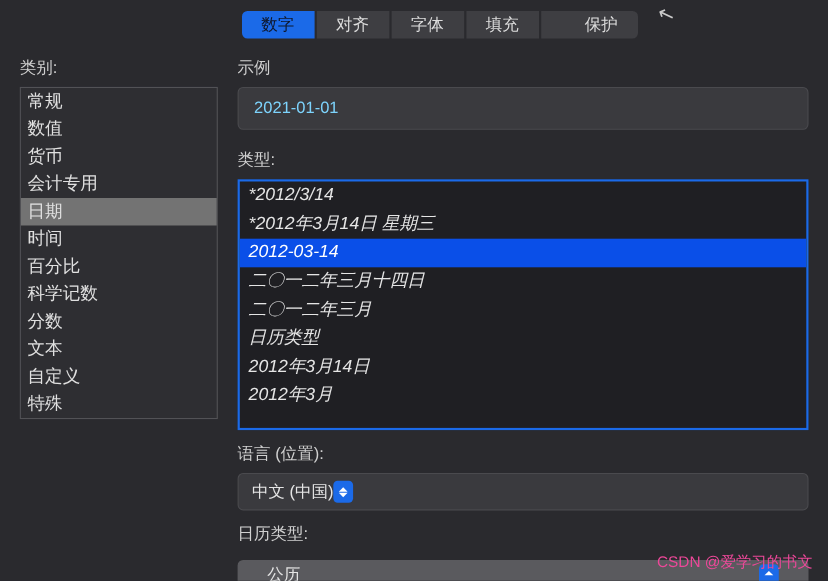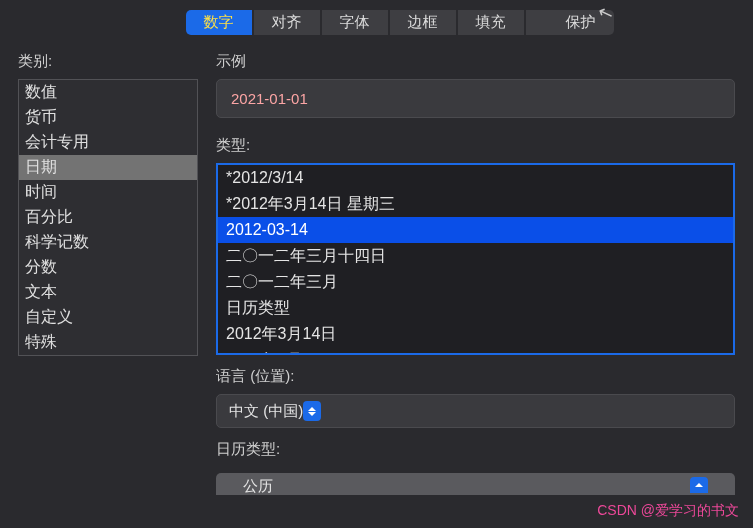--- a/index.html
+++ b/index.html
@@ -27,21 +27,21 @@
       padding: 3px 18px;
       background: #3e3e42;
       color: #ddd;
       font-size: 15px;
       cursor: pointer;
     }
     .tab:first-child { border-radius: 5px 0 0 5px; }
     .tab:last-child { border-radius: 0 5px 5px 0; padding-left: 40px; }
     .tab.active {
       background: #1b6ae8;
-      color: #fde047;
+      color: #0f172a;
       margin-left: 46px;
     }
     .main {
       display: flex;
       padding: 12px 18px 10px 18px;
       gap: 18px;
     }
     .left {
       width: 180px;
       flex-shrink: 0;
@@ -68,29 +68,30 @@
       flex: 1;
       min-width: 0;
     }
     .example-box {
       background: #3a3a3e;
       border: 1px solid #4a4a4e;
       border-radius: 5px;
       padding: 10px 14px;
       margin-top: 6px;
       margin-bottom: 18px;
-      color: #fca5a5;
+      color: #7dd3fc;
       font-size: 15px;
     }
     .type-list {
       border: 2px solid #1b6ae8;
       background: #1f1f23;
       margin-top: 6px;
-      height: 192px;
+      height: 228px;
       overflow: hidden;
+      font-style: italic;
     }
     .type-item {
       padding: 1px 8px;
       font-size: 16px;
       color: #e5e5e5;
       cursor: pointer;
       line-height: 1.5;
     }
     .type-item.selected {
       background: #0a4fe8;
@@ -167,29 +168,29 @@
   </style>
 </head>
 <body>
 
 <div class="cursor">↖</div>
 
 <div class="tabs">
   <div class="tab active">数字</div>
   <div class="tab">对齐</div>
   <div class="tab">字体</div>
-  <div class="tab">边框</div>
   <div class="tab">填充</div>
   <div class="tab">保护</div>
 </div>
 
 <div class="main">
   <div class="left">
     <div class="label">类别:</div>
     <div class="category-list">
+      <div class="cat-item">常规</div>
       <div class="cat-item">数值</div>
       <div class="cat-item">货币</div>
       <div class="cat-item">会计专用</div>
       <div class="cat-item selected">日期</div>
       <div class="cat-item">时间</div>
       <div class="cat-item">百分比</div>
       <div class="cat-item">科学记数</div>
       <div class="cat-item">分数</div>
       <div class="cat-item">文本</div>
       <div class="cat-item">自定义</div>

